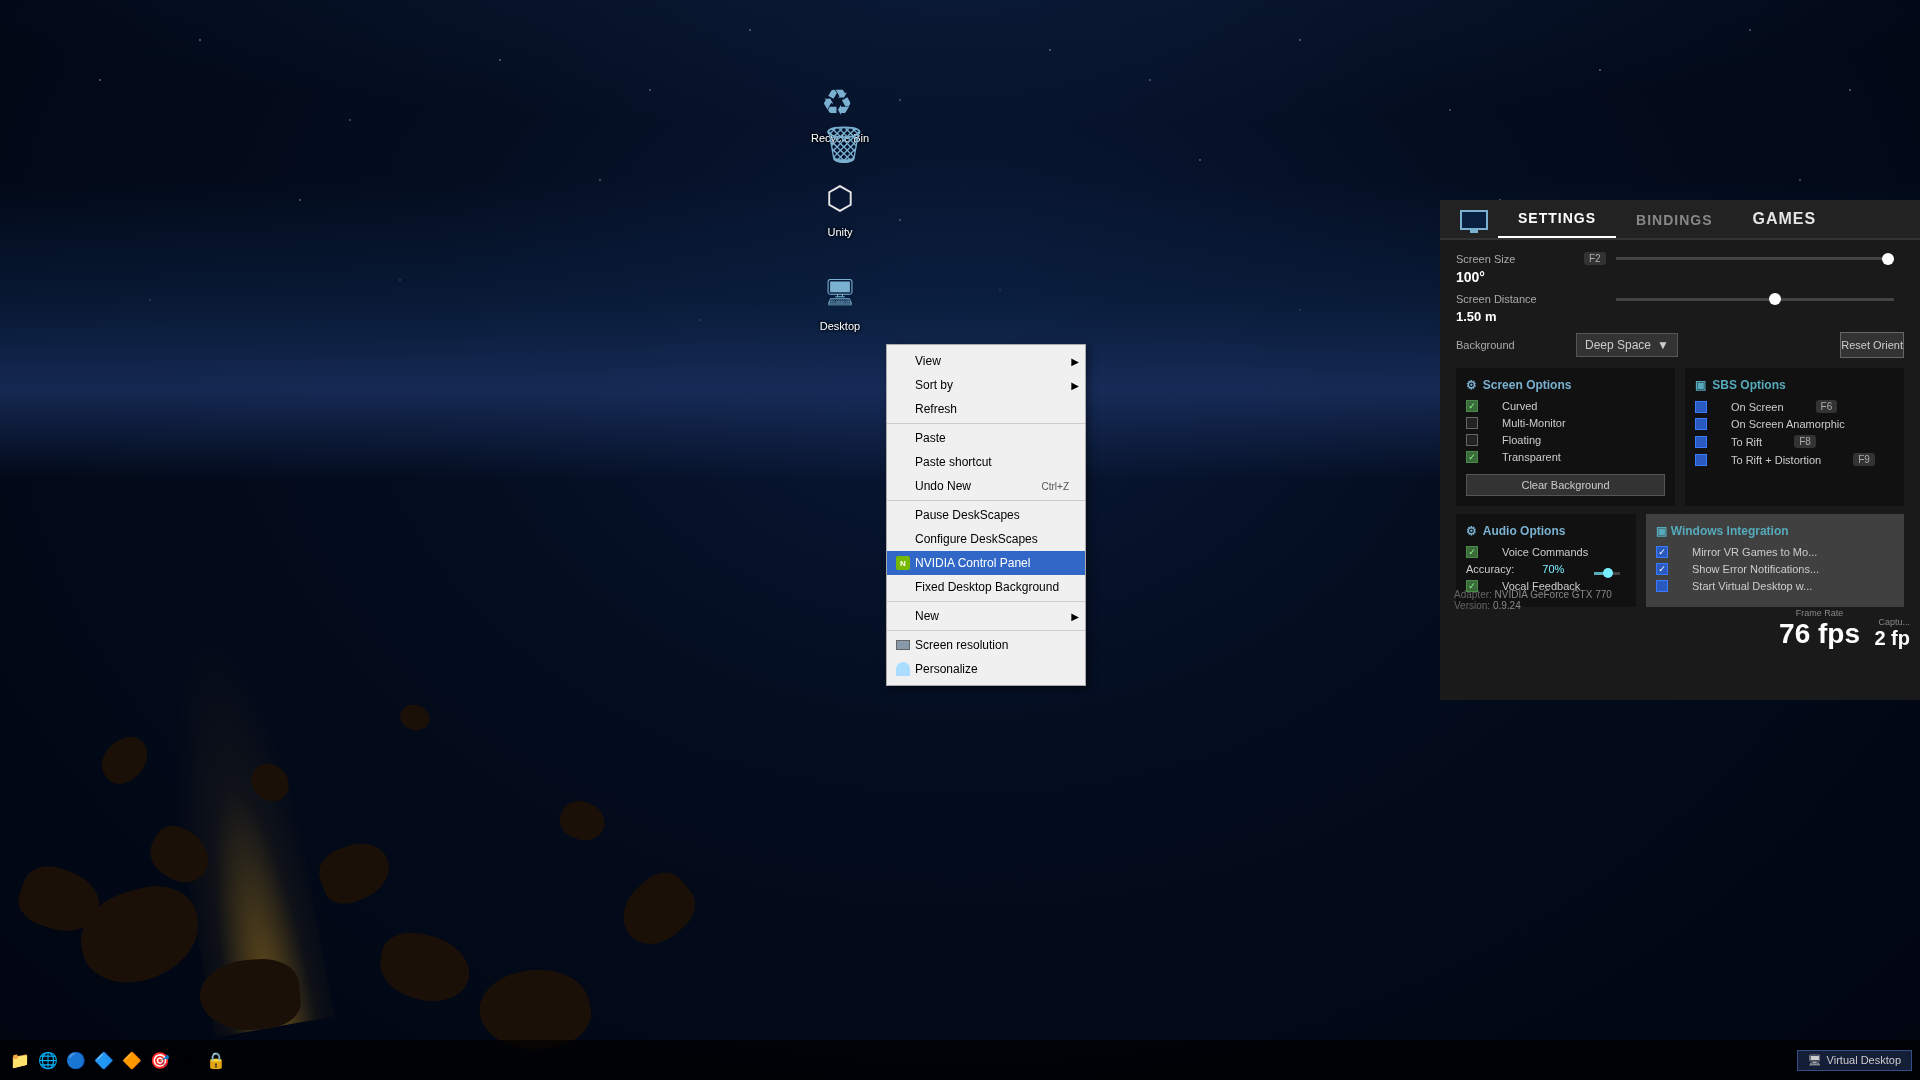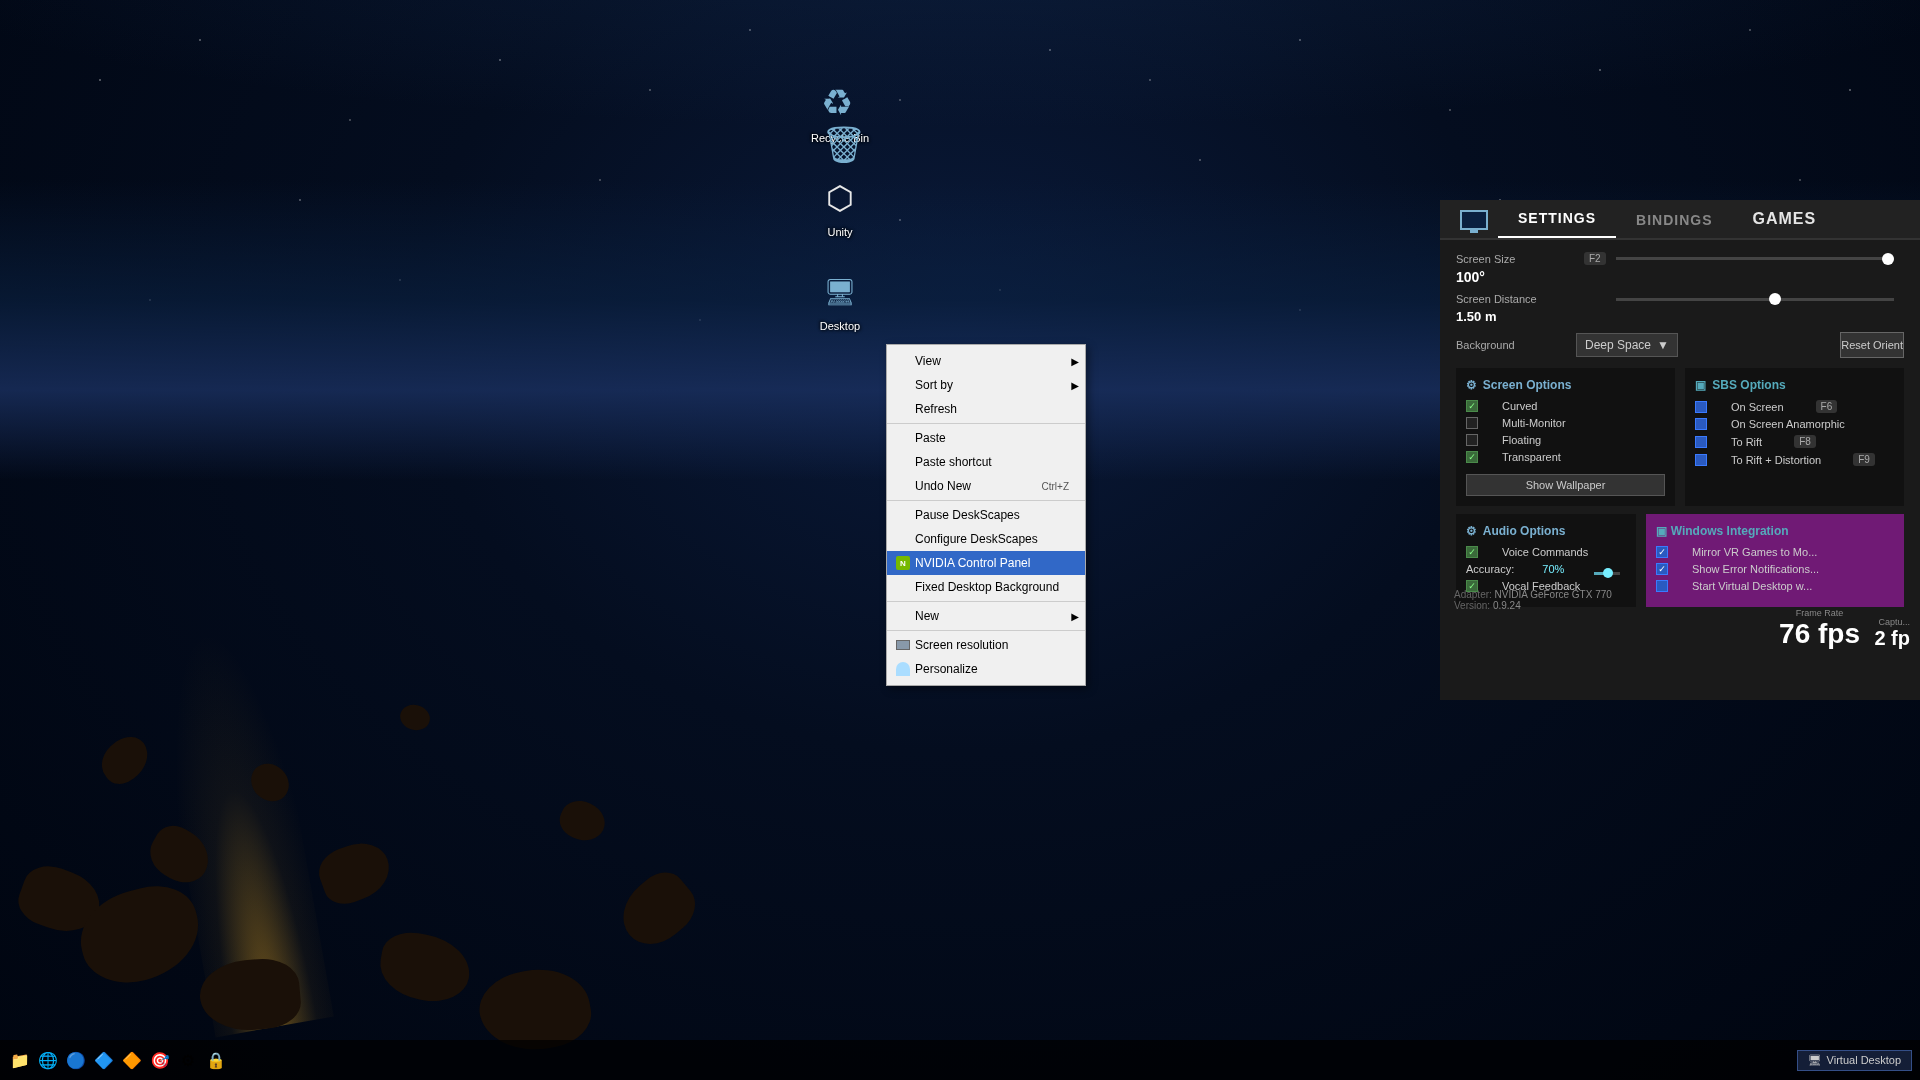--- a/index.html
+++ b/index.html
@@ -521,21 +521,21 @@
       position: absolute;
       right: 28%;
       top: -4px;
       width: 10px;
       height: 10px;
       background: #7ef;
       border-radius: 50%;
     }
 
     .windows-box {
-      background: #701a75;
+      background: #404040;
       padding: 10px;
       flex: 1;
     }
 
     .adapter-info {
       position: absolute;
       bottom: 83px;
       left: 0;
       padding: 6px 14px;
       font-size: 10px;
@@ -842,21 +842,21 @@
           <span>Multi-Monitor</span>
         </div>
         <div class="checkbox-row">
           <div class="cb"></div>
           <span>Floating</span>
         </div>
         <div class="checkbox-row">
           <div class="cb checked"></div>
           <span>Transparent</span>
         </div>
-        <button class="clear-wallpaper-btn">Show Wallpaper</button>
+        <button class="clear-wallpaper-btn">Clear Background</button>
       </div>
 
       <div class="options-box">
         <div class="sbs-options-title">
           <span style="color:#5ab;">▣</span>
           <span>SBS Options</span>
         </div>
         <div class="checkbox-row">
           <div class="cb-windows"></div>
           <span>On Screen</span>

